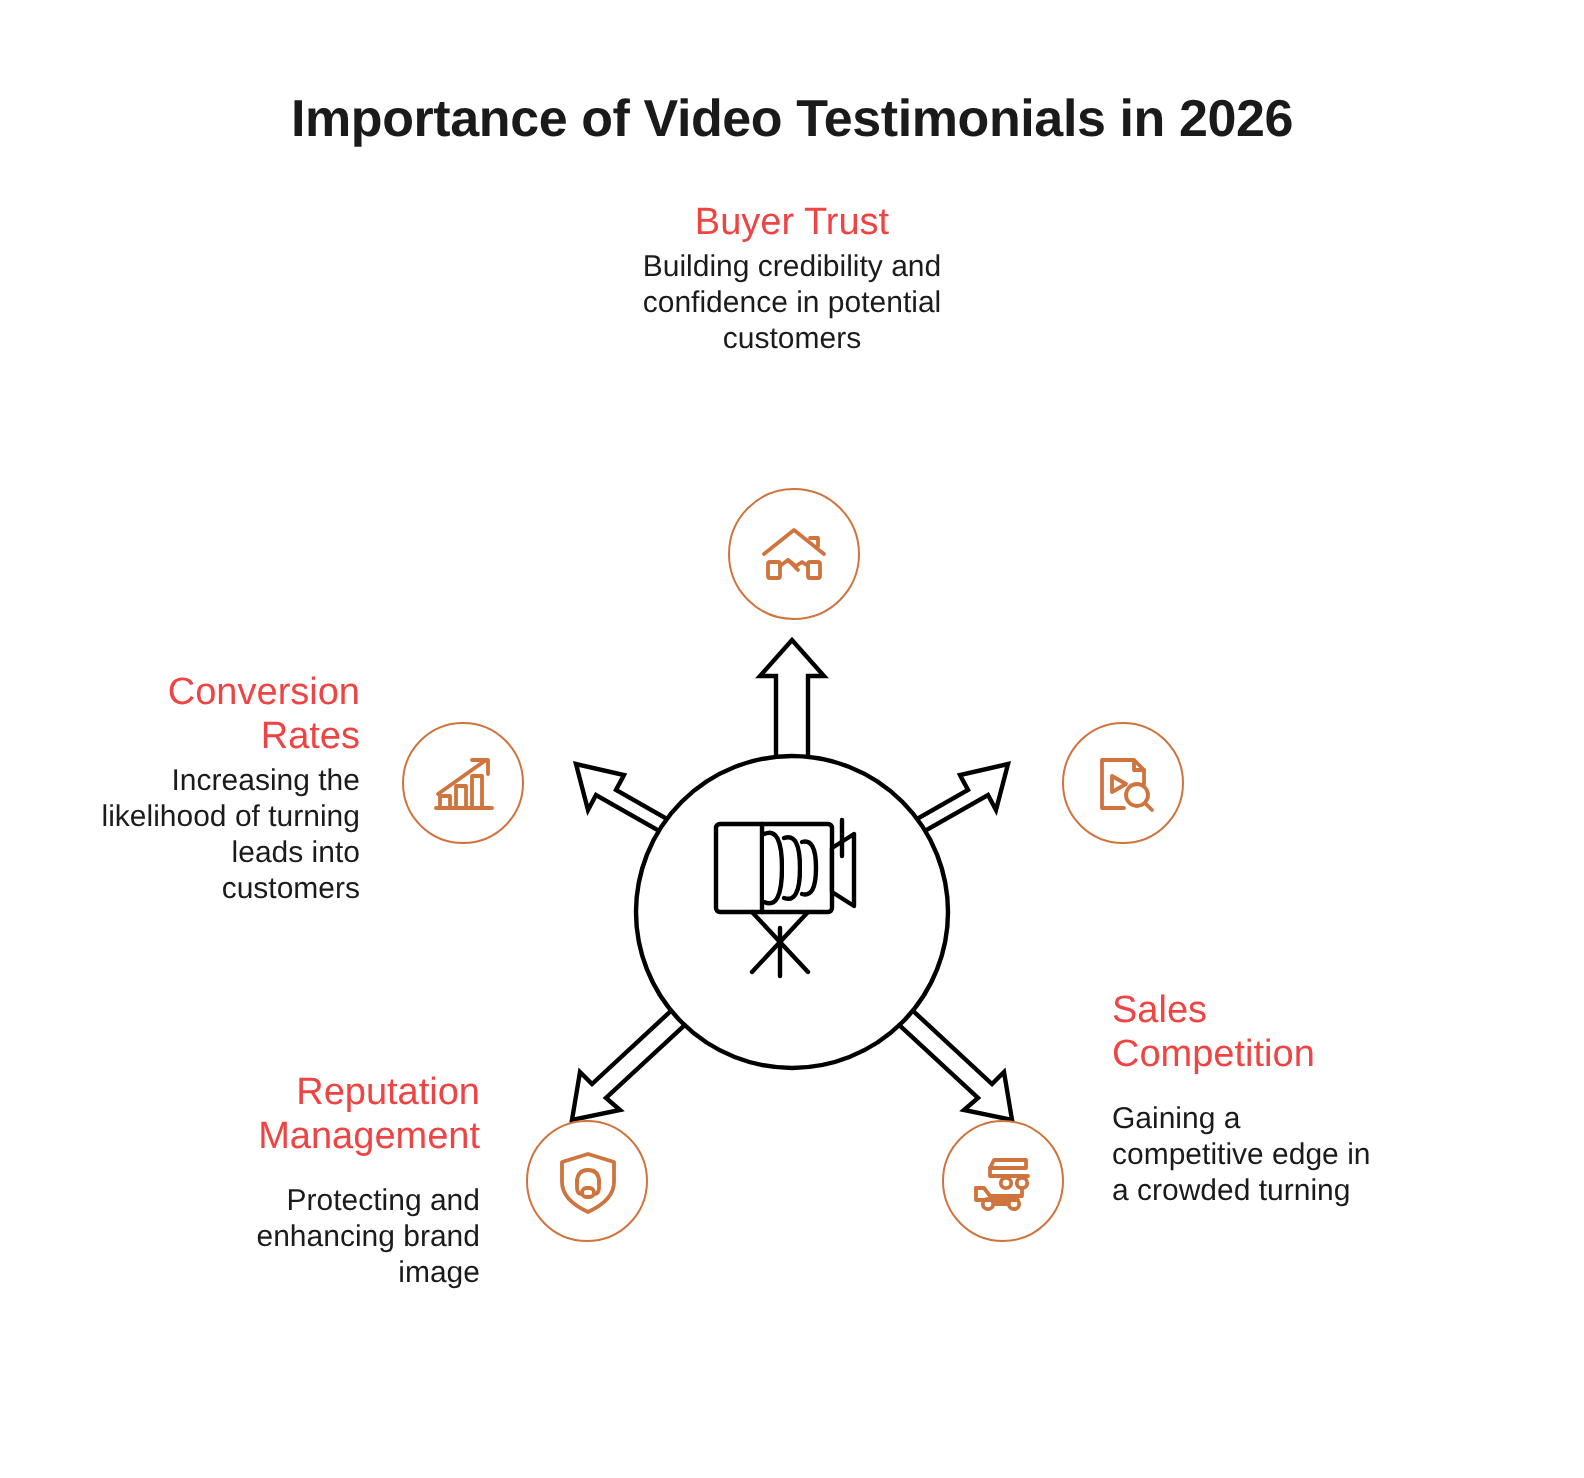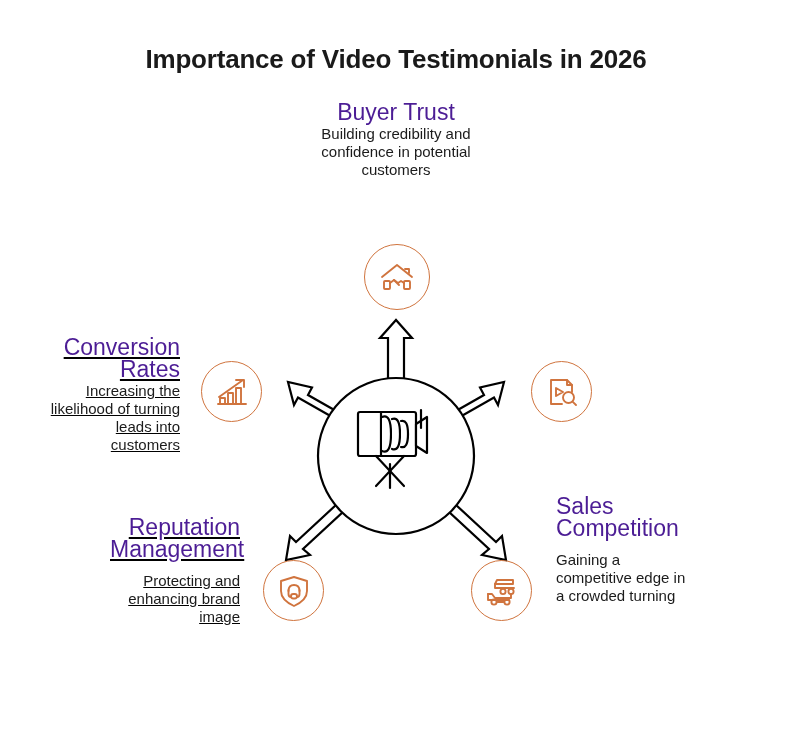--- a/index.html
+++ b/index.html
@@ -31,51 +31,51 @@
     width: 792px;
     text-align: center;
     font-size: 26px;
     font-weight: bold;
     color: #1a1a1a;
     letter-spacing: -0.2px;
   }
 
   
   .node-heading {
-    color: #4c1d95;
-    font-size: 23px;
+    color: #ef4444;
+    font-size: 19px;
     line-height: 22px;
     font-weight: normal;
   }
   .node-body {
     color: #1b1b1b;
     font-size: 15px;
     line-height: 18px;
     font-weight: normal;
   }
 
   .text-block { position: absolute; }
   .align-center { text-align: center; }
-  .align-right  { text-align: right; text-decoration: underline; }
+  .align-right  { text-align: right; }
   .align-left   { text-align: left; }
 
   
   #block-buyer-trust { left: 316px; top: 101px; width: 160px; }
   #block-buyer-trust .node-body { margin-top: 2px; }
 
   
   #block-conversion-rates { left: 47px; top: 336px; width: 133px; }
   #block-conversion-rates .node-body { margin-top: 2px; }
 
   
   #block-ai-search { left: 612px; top: 330px; width: 130px; }
   #block-ai-search .node-body { margin-top: 3px; }
 
   
-  #block-reputation-management { left: 110px; top: 516px; width: 130px; }
+  #block-reputation-management { left: 110px; top: 536px; width: 130px; }
   #block-reputation-management .node-body { margin-top: 12px; }
 
   
   #block-sales-competition { left: 556px; top: 495px; width: 130px; }
   #block-sales-competition .node-body { margin-top: 12px; }
 
   
   .icon-badge {
     position: absolute;
     border-radius: 50%;

